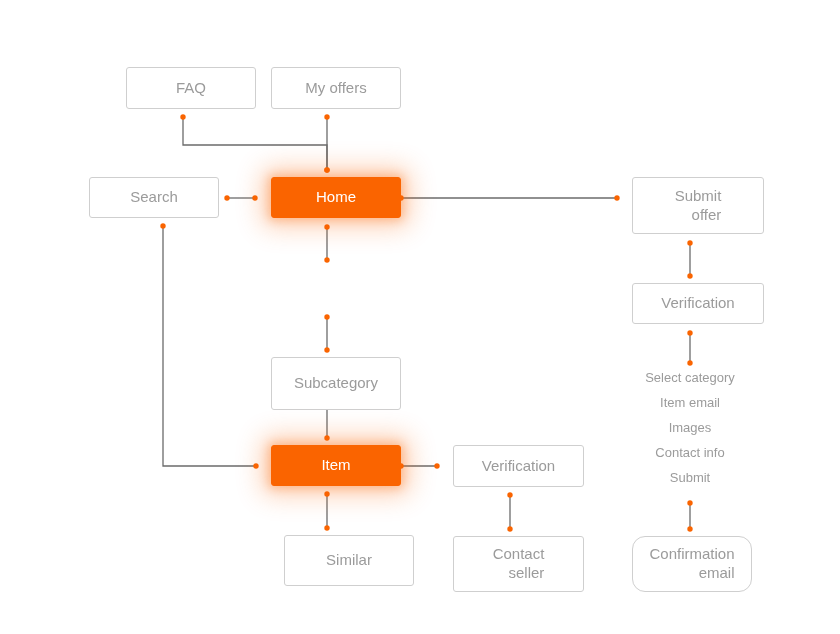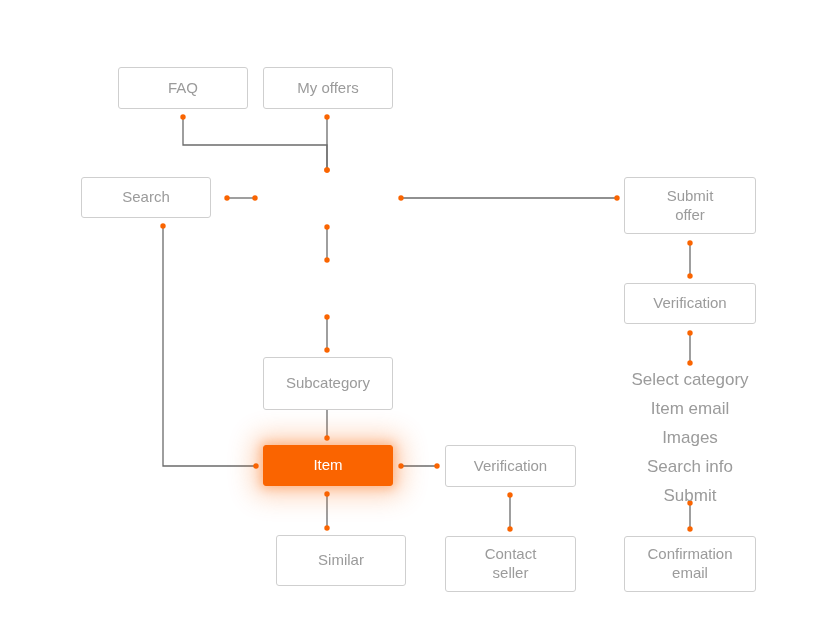--- a/index.html
+++ b/index.html
@@ -26,24 +26,25 @@
     width: 840px;
     height: 634px;
     pointer-events: none;
   }
   .node {
     position: absolute;
     box-sizing: border-box;
     display: flex;
     align-items: center;
     justify-content: center;
-    text-align: center;
+    text-align: right;
     border-radius: 3px;
     line-height: 1.25;
     white-space: pre-line;
+    margin-left: 8px;
   }
   .node.plain {
     background: #ffffff;
     border: 1px solid #cfcfcf;
     color: #9b9b9b;
     font-size: 15px;
     z-index: 3;
   }
   .node.accent {
     background: #fa6400;
@@ -54,21 +55,21 @@
     box-shadow: 0 0 26px 9px rgba(250,100,0,0.30),
                 0 0 10px 3px rgba(250,100,0,0.28);
   }
   .steplist {
     position: absolute;
     display: flex;
     flex-direction: column;
     align-items: center;
     justify-content: flex-start;
     color: #9b9b9b;
-    font-size: 17px;
+    font-size: 13px;
     z-index: 3;
   }
   .steplist .step {
     line-height: 1;
     margin-bottom: 12px;
     white-space: nowrap;
   }
   .steplist .step:last-child { margin-bottom: 0; }
 </style>
 </head>
@@ -115,31 +116,32 @@
       <polyline points="690,333 690,363" fill="none" stroke="#6b6b6b" stroke-width="1.3" stroke-linecap="butt" stroke-linejoin="miter"></polyline>
       <circle cx="690" cy="333" r="2.7" fill="#fa6400"></circle>
       <circle cx="690" cy="363" r="2.7" fill="#fa6400"></circle>
       <polyline points="690,503 690,529" fill="none" stroke="#6b6b6b" stroke-width="1.3" stroke-linecap="butt" stroke-linejoin="miter"></polyline>
       <circle cx="690" cy="503" r="2.7" fill="#fa6400"></circle>
       <circle cx="690" cy="529" r="2.7" fill="#fa6400"></circle>
     </svg>
 <div class="node plain" style="left: 118px; top: 67px; width: 130px; height: 42px;">FAQ</div>
     <div class="node plain" style="left: 263px; top: 67px; width: 130px; height: 42px;">My offers</div>
     <div class="node plain" style="left: 81px; top: 177px; width: 130px; height: 41px;">Search</div>
+    <div class="node accent" style="left: 263px; top: 177px; width: 130px; height: 41px;">Home</div>
     <div class="node plain" style="left: 624px; top: 177px; width: 132px; height: 57px;">Submit
 offer</div>
     <div class="node plain" style="left: 624px; top: 283px; width: 132px; height: 41px;">Verification</div>
     <div class="node plain" style="left: 263px; top: 357px; width: 130px; height: 53px;">Subcategory</div>
     <div class="node accent" style="left: 263px; top: 445px; width: 130px; height: 41px;">Item</div>
     <div class="node plain" style="left: 445px; top: 445px; width: 131px; height: 42px;">Verification</div>
     <div class="node plain" style="left: 276px; top: 535px; width: 130px; height: 51px;">Similar</div>
     <div class="node plain" style="left: 445px; top: 536px; width: 131px; height: 56px;">Contact
 seller</div>
-    <div class="node plain" style="left: 624px; top: 536px; width: 132px; height: 56px;">Confirmation
+    <div class="node plain" style="left: 624px; top: 536px; width: 120px; height: 56px; border-radius: 13px;">Confirmation
 email</div>
     <div class="steplist" style="left: 624px; top: 371px; width: 132px;">
       <div class="step">Select category</div>
       <div class="step">Item email</div>
       <div class="step">Images</div>
-      <div class="step">Search info</div>
+      <div class="step">Contact info</div>
       <div class="step">Submit</div>
     </div>
   </div>
 
 </body></html>

